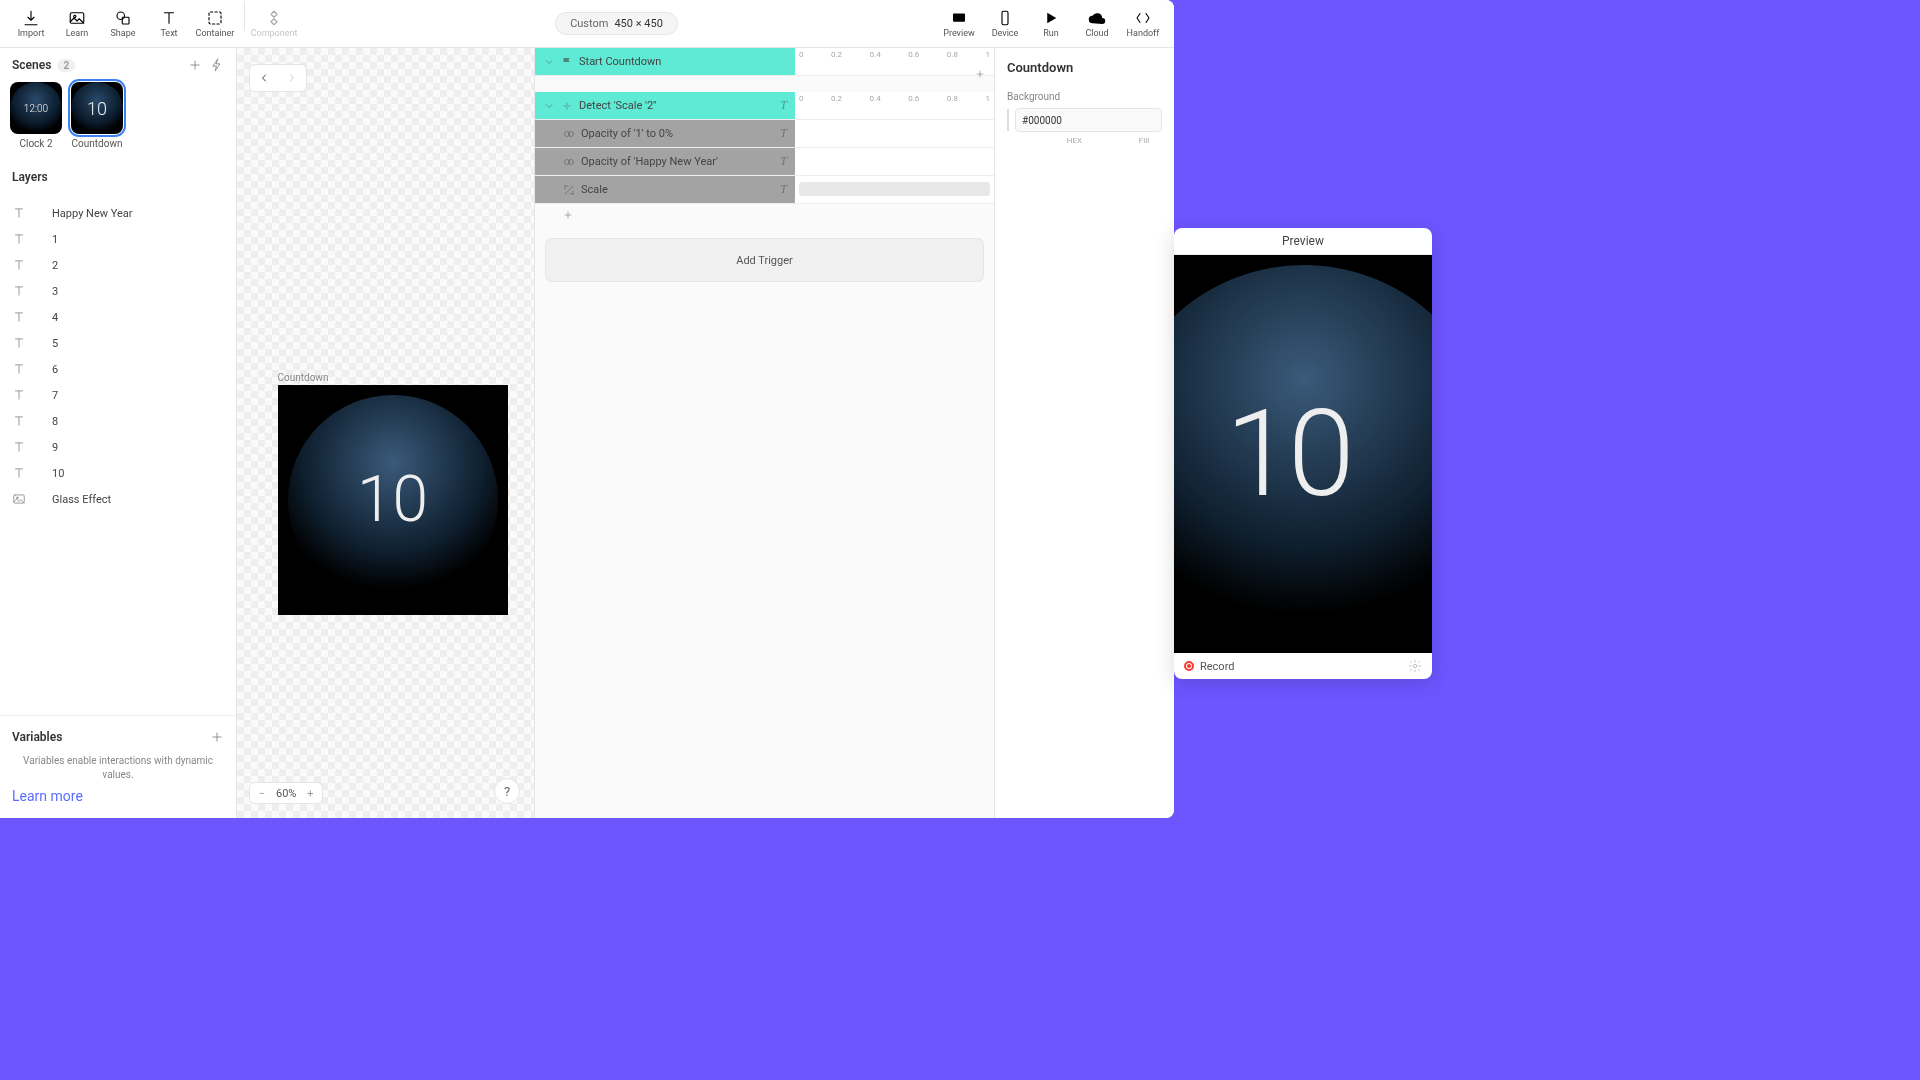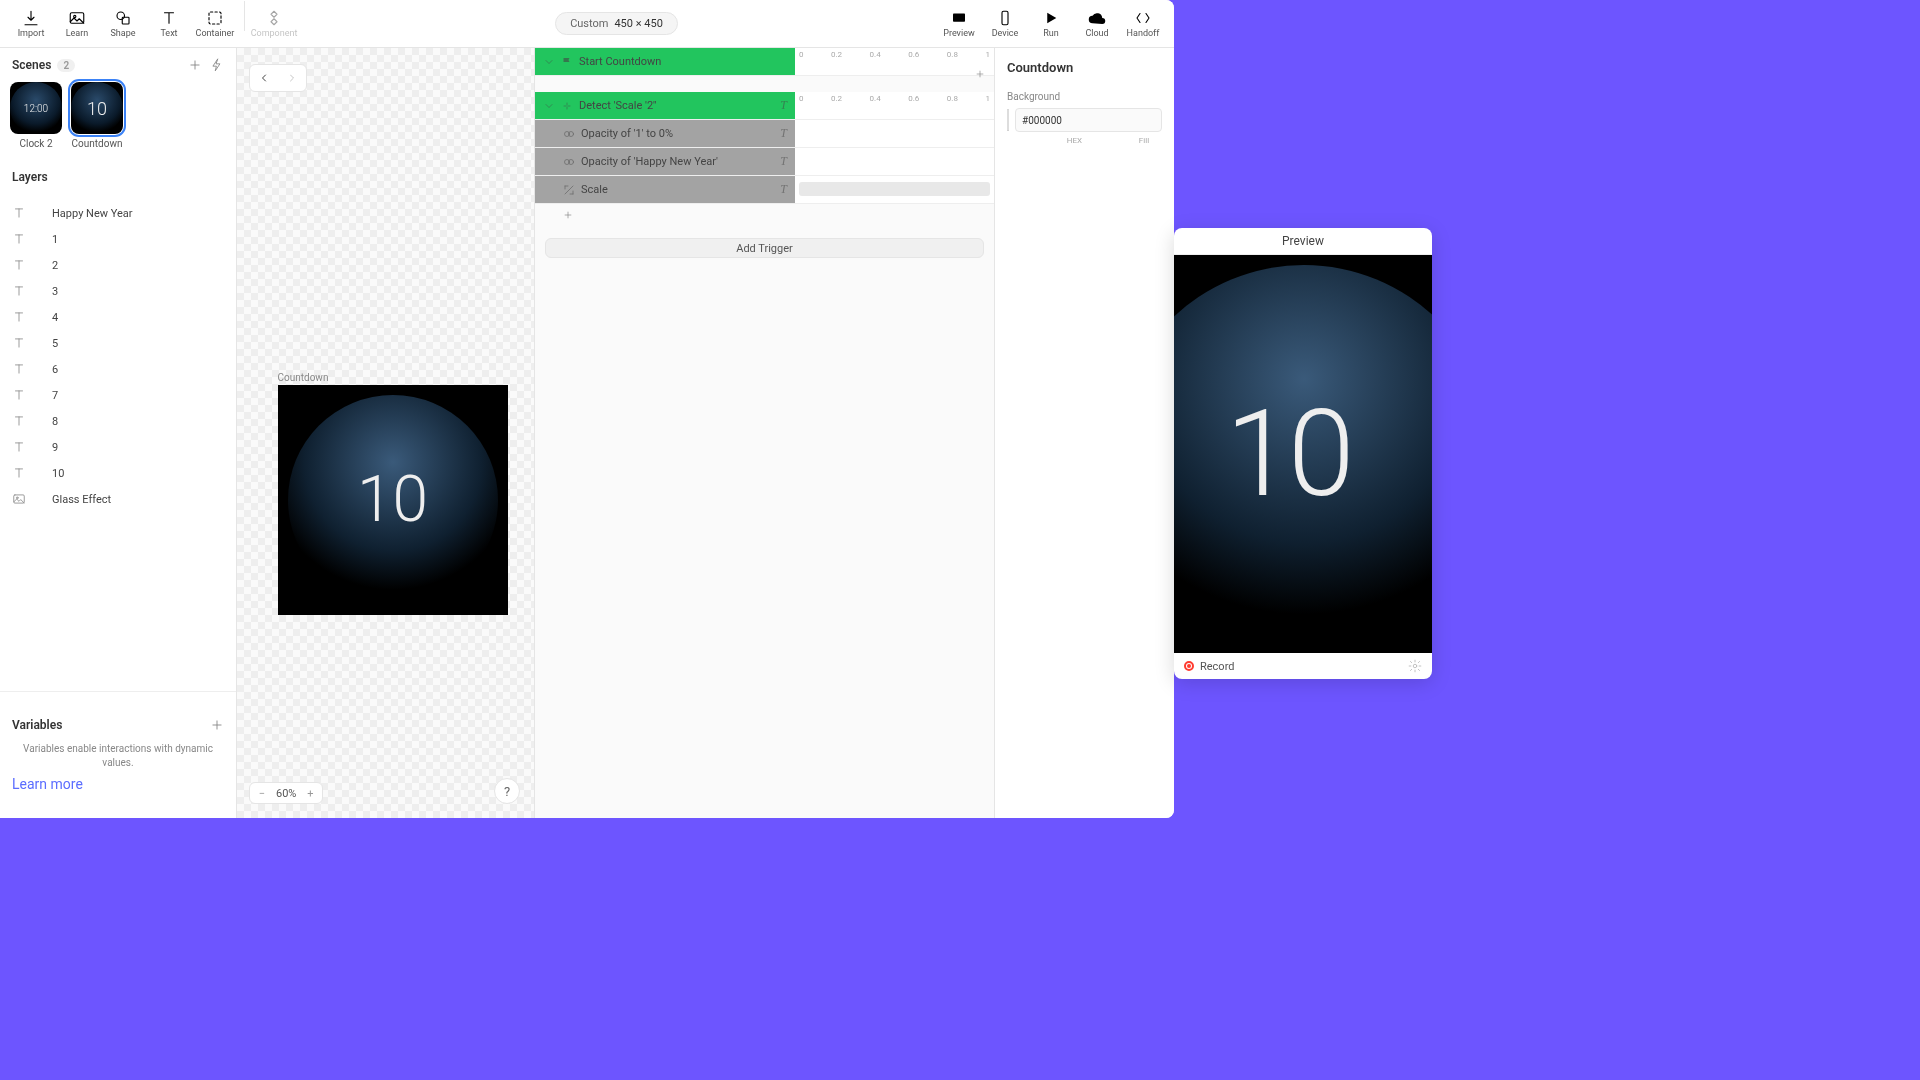--- a/index.html
+++ b/index.html
@@ -36,21 +36,21 @@
 .scene-thumb{display:flex;flex-direction:column;align-items:center;cursor:pointer}
 .scene-box{width:52px;height:52px;border-radius:8px;background:#000;display:flex;align-items:center;justify-content:center;position:relative;overflow:hidden}
 .scene-box.selected{outline:2px solid #3b82f6;outline-offset:1px}
 .scene-box .orb{position:absolute;width:52px;height:52px;border-radius:50%;background:radial-gradient(circle at 50% 35%,#2a4a6a 0%,#0a1a2a 55%,#000 75%)}
 .scene-box .text{position:relative;color:#eee;font-size:10px;font-weight:300}
 .scene-box .text.big{font-size:18px}
 .scene-label{font-size:10px;color:#555;margin-top:4px;text-align:center;max-width:56px;word-break:break-word;line-height:1.2}
 .layers{flex:1;overflow:auto;padding-top:6px}
 .layer-row{display:flex;align-items:center;padding:6px 12px;font-size:11px;color:#444;cursor:pointer;gap:26px}
 .layer-row svg{width:14px;height:14px;opacity:.6}
-.variables{border-top:1px solid #eee;padding:26px 12px}
+.variables{border-top:1px solid #eee;padding:14px 12px}
 .variables .vhead{display:flex;align-items:center;font-size:12px;font-weight:600;color:#333}
 .variables .vhead .spacer{flex:1}
 .variables .vhead svg{width:14px;height:14px;opacity:.6;cursor:pointer}
 .variables .vdesc{font-size:10px;color:#888;text-align:center;margin:10px 6px 6px;line-height:1.4}
 .variables a{display:block;text-align:left;font-size:14px;color:#5b6dff;text-decoration:none;margin-top:4px}
 .center{flex:1;display:flex;min-height:0;position:relative}
 .canvas-area{flex:1;background:repeating-conic-gradient(#eee 0 25%,#fafafa 0 50%) 0 0/14px 14px;display:flex;flex-direction:column;position:relative}
 .nav-arrows{position:absolute;top:16px;left:12px;display:flex;background:#fff;border:1px solid #e5e5e5;border-radius:6px;overflow:hidden;z-index:2}
 .nav-arrows div{width:28px;height:26px;display:flex;align-items:center;justify-content:center;cursor:pointer}
 .nav-arrows div.disabled{opacity:.3;cursor:default}
@@ -58,30 +58,30 @@
 .canvas-content{flex:1;display:flex;align-items:center;justify-content:center;flex-direction:column}
 .canvas-label{font-size:10px;color:#888;align-self:flex-start;margin-left:14px;margin-bottom:2px}
 .preview-box{width:230px;height:230px;background:#000;position:relative;display:flex;align-items:center;justify-content:center;margin-left:14px;align-self:flex-start}
 .preview-box .orb{position:absolute;width:210px;height:210px;border-radius:50%;background:radial-gradient(circle at 50% 32%,#3a5a7a 0%,#0f2030 50%,#000 72%)}
 .preview-box .num{position:relative;color:#eee;font-size:64px;font-weight:300}
 .zoom-bar{position:absolute;bottom:14px;left:12px;display:flex;align-items:center;background:#fff;border:1px solid #e5e5e5;border-radius:6px;padding:2px 4px;gap:6px;font-size:11px;color:#555;z-index:2}
 .zoom-bar span.btn{width:16px;height:16px;display:flex;align-items:center;justify-content:center;cursor:pointer;opacity:.6}
 .help-btn{position:absolute;bottom:14px;right:14px;width:26px;height:26px;border-radius:50%;background:#fff;border:1px solid #e5e5e5;display:flex;align-items:center;justify-content:center;font-size:13px;color:#666;cursor:pointer;z-index:2}
 .timeline{width:460px;background:#fafafa;border-left:1px solid #e5e5e5;display:flex;flex-direction:column;position:relative}
 .tl-row{display:flex;border-bottom:1px solid #eee;min-height:28px}
-.tl-label{width:260px;display:flex;align-items:center;padding:4px 8px;gap:6px;font-size:11px;color:#444;background:#22c55e}
+.tl-label{width:260px;display:flex;align-items:center;padding:4px 8px;gap:6px;font-size:11px;color:#444;background:#5eead4}
 .tl-label.sub{padding-left:28px;background:#a3a3a3}
 .tl-label svg{width:12px;height:12px;opacity:.6}
 .tl-label .T{font-family:Georgia,serif;font-style:italic;opacity:.5;font-size:12px;margin-left:auto}
 .tl-track{flex:1;position:relative;background:#fff}
 .tl-ticks{position:absolute;top:0;left:0;right:0;display:flex;justify-content:space-between;padding:2px 4px;font-size:8px;color:#aaa}
 .tl-bar{position:absolute;top:6px;left:4px;right:4px;height:14px;background:#e8e8e8;border-radius:3px}
 .tl-add{display:flex;align-items:center;padding-left:28px;height:22px}
 .tl-add svg{width:10px;height:10px;opacity:.5;cursor:pointer}
-.add-trigger{margin:12px 10px;height:20px;background:#f0f0f0;border:1px solid #e5e5e5;border-radius:6px;display:flex;align-items:center;justify-content:center;font-size:11px;color:#555;cursor:pointer}
+.add-trigger{margin:12px 10px;height:44px;background:#f0f0f0;border:1px solid #e5e5e5;border-radius:6px;display:flex;align-items:center;justify-content:center;font-size:11px;color:#555;cursor:pointer}
 .tl-plus-corner{position:absolute;top:18px;right:6px;width:16px;height:16px;display:flex;align-items:center;justify-content:center;cursor:pointer}
 .tl-plus-corner svg{width:10px;height:10px;opacity:.5}
 .rightpanel{width:180px;background:#fff;border-left:1px solid #e5e5e5;padding:12px}
 .rp-title{font-size:13px;font-weight:600;color:#333;margin-bottom:16px}
 .rp-label{font-size:10px;color:#888;margin-bottom:6px}
 .color-row{display:flex;gap:6px;align-items:center}
 .swatch{width:22px;height:22px;background:#000;border:1px solid #ddd;border-radius:4px;cursor:pointer}
 .hex-input{flex:1;height:24px;border:1px solid #e5e5e5;border-radius:4px;padding:0 6px;font-size:10px;color:#333;background:#fafafa}
 .picker-icon{width:14px;height:14px;opacity:.5;cursor:pointer}
 .sublabels{display:flex;margin-top:4px;font-size:8px;color:#aaa}

